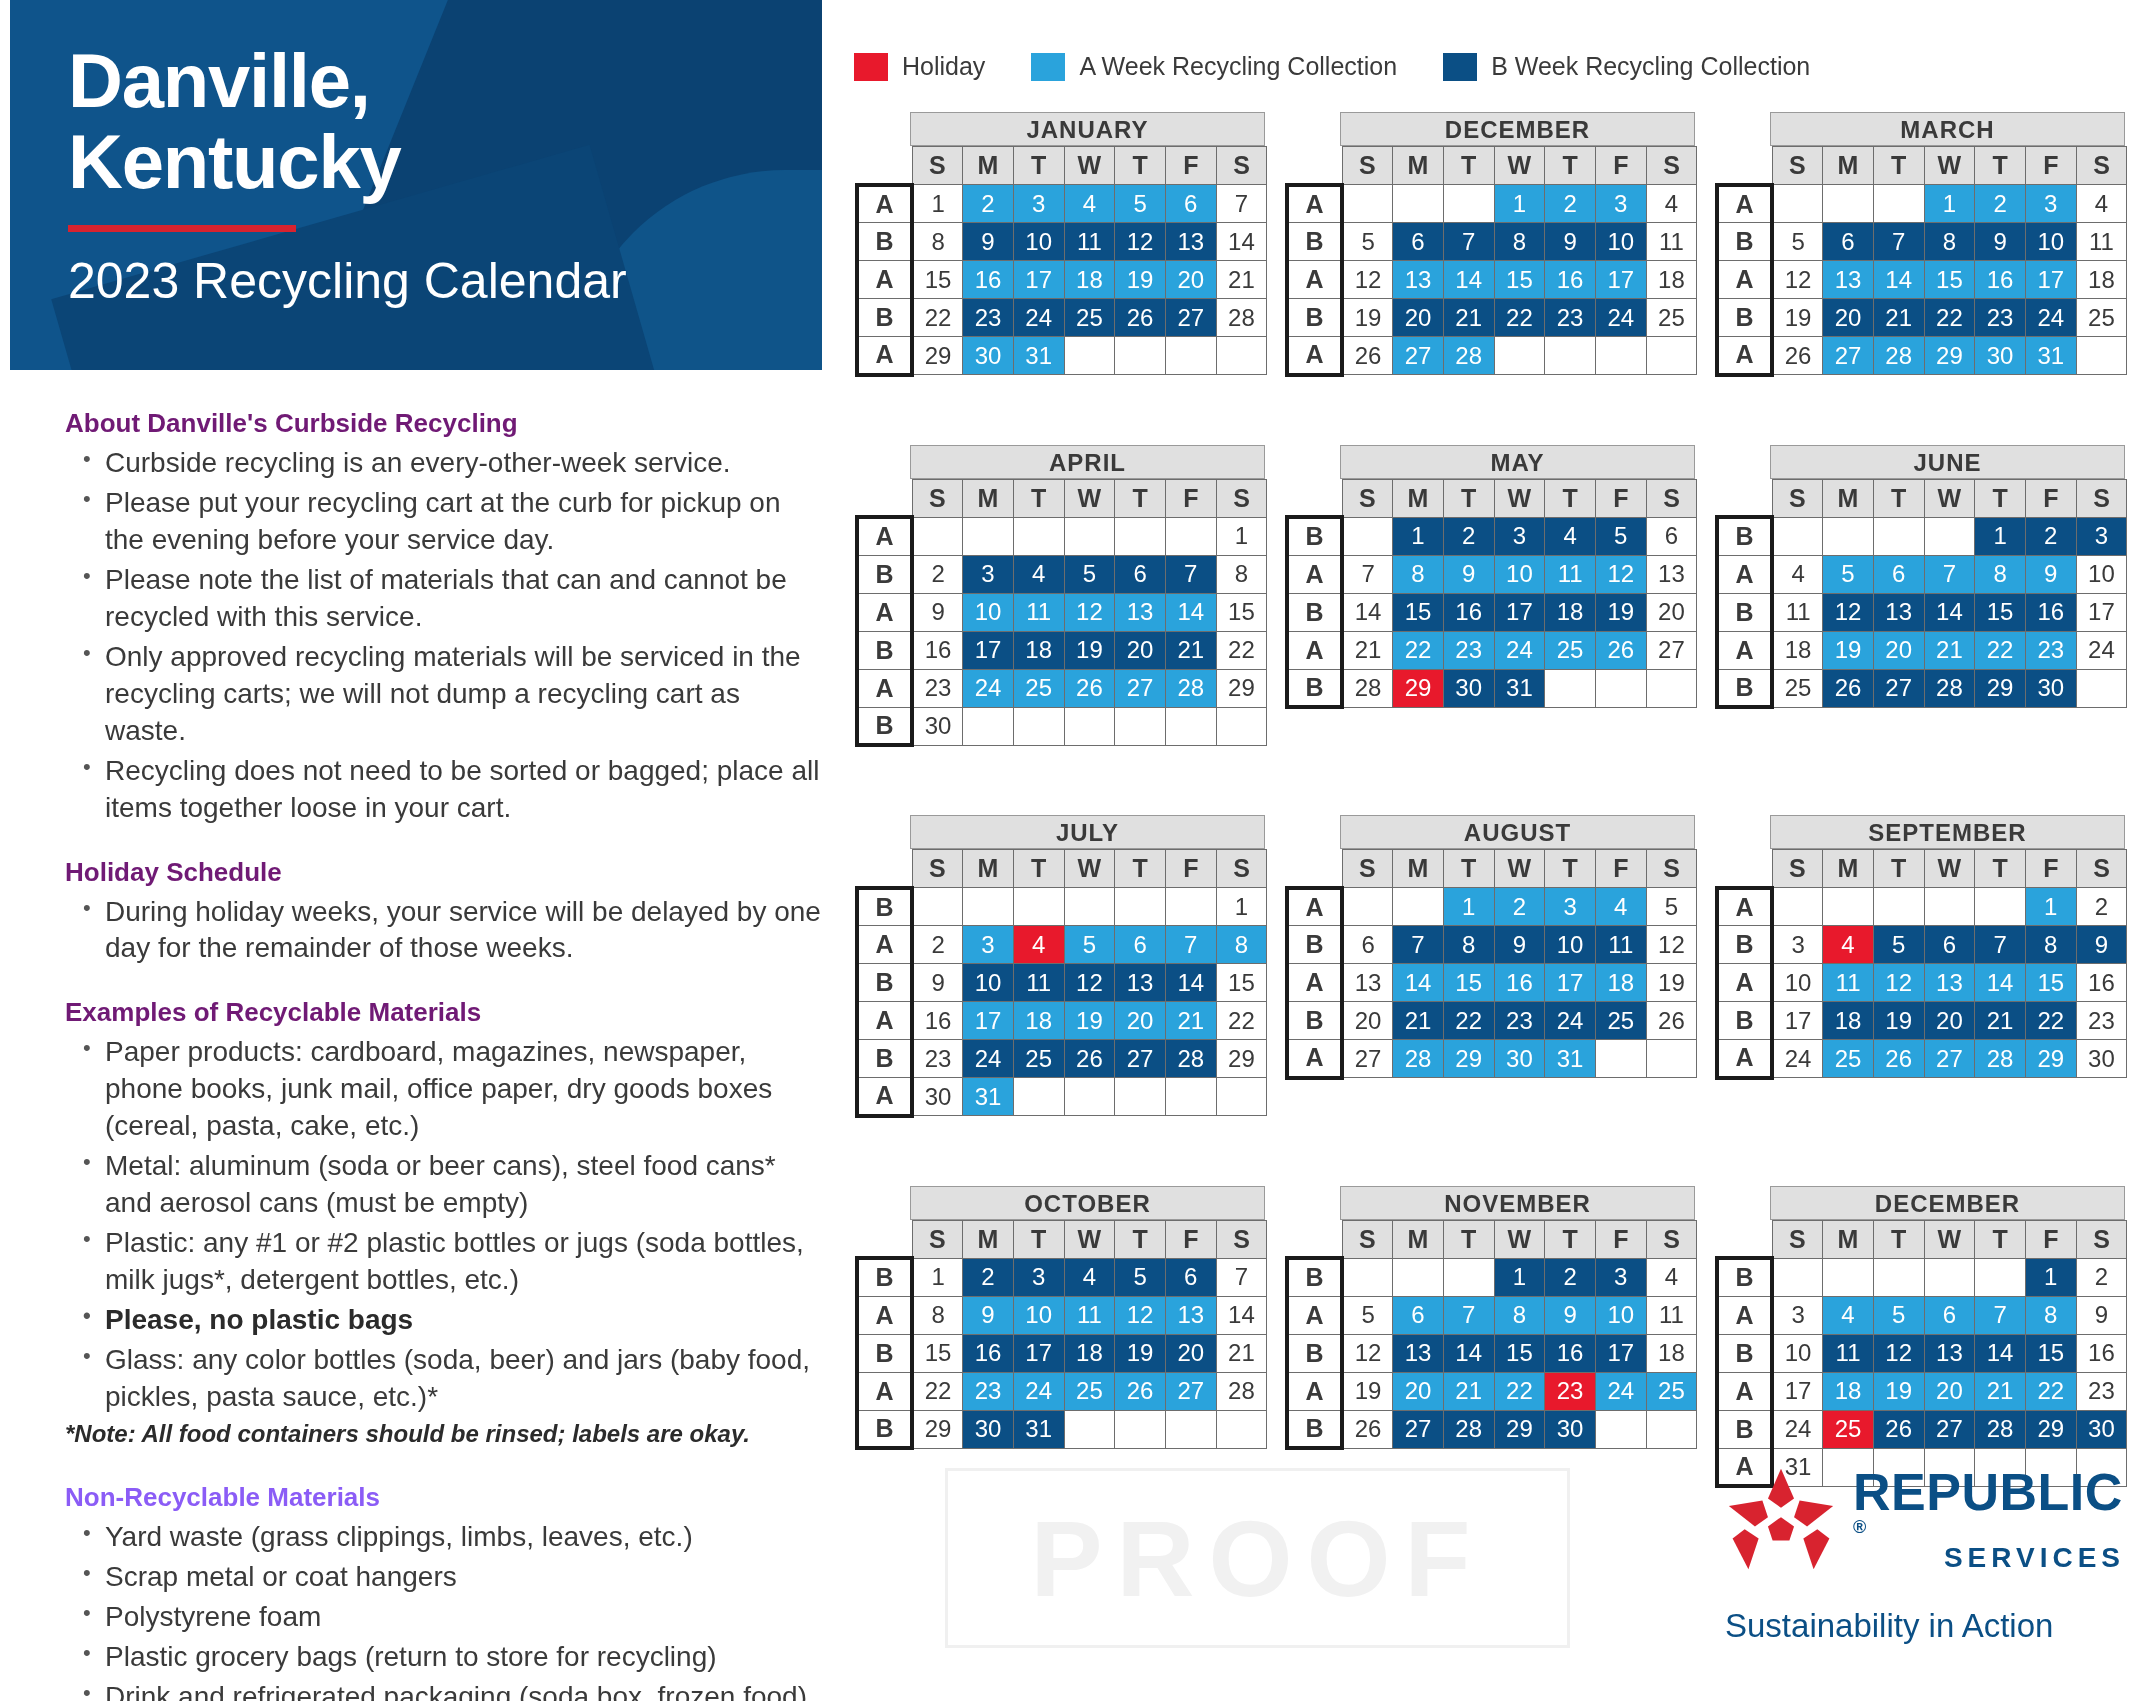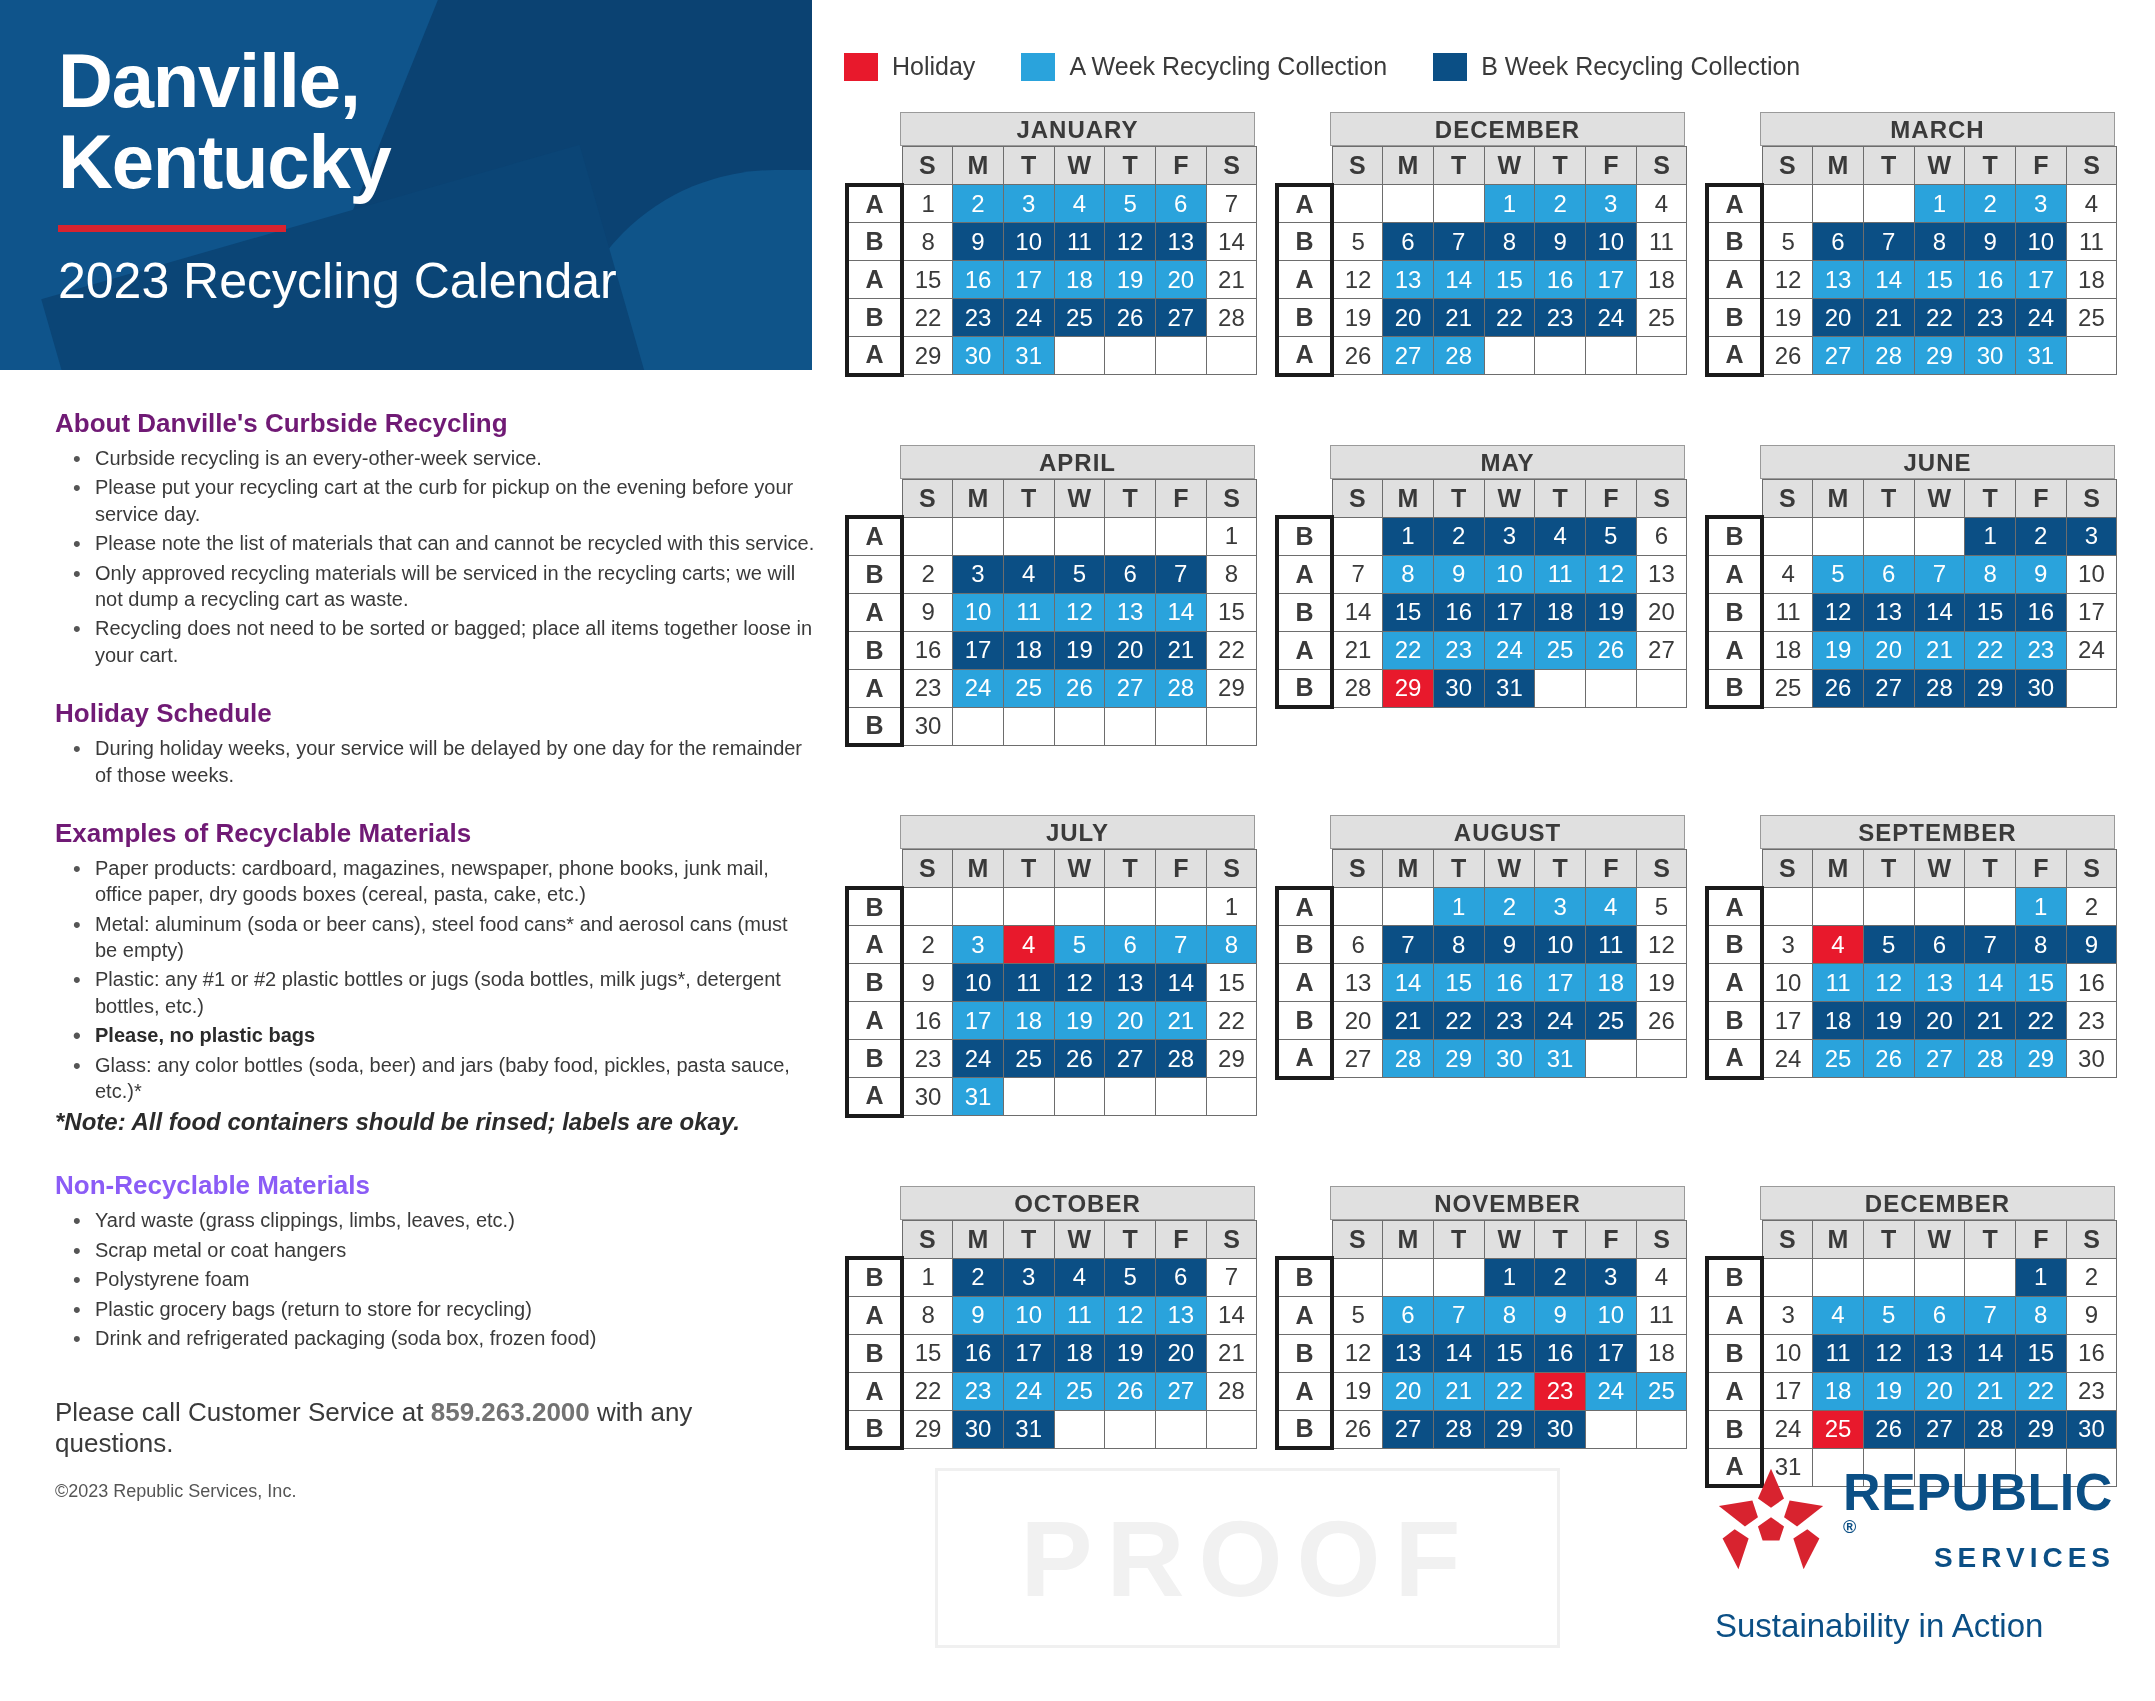--- a/index.html
+++ b/index.html
@@ -2,21 +2,21 @@
 <html><head>
 <meta charset="utf-8">
 <style>
   * { box-sizing: border-box; margin: 0; padding: 0; }
   html, body {
     width: 2155px; height: 1701px;
     background: #ffffff;
     font-family: "Liberation Sans", sans-serif;
     overflow: hidden;
   }
-  .page { position: relative; width: 1964px; height: 1701px; background: #fff; }
+  .page { position: relative; width: 1964px; height: 1701px; background: #fff; margin-left: 10px; }
 
   
   .hero {
     position: absolute; left: 0; top: 0; width: 812px; height: 370px;
     background: #0d4a7a; overflow: hidden;
   }
   .hero .shape-a {
     position: absolute; left: -120px; top: -170px; width: 640px; height: 640px;
     background: #0f548b; transform: rotate(34deg);
   }
@@ -47,21 +47,21 @@
 
   
   .left-col { position: absolute; left: 55px; top: 408px; width: 760px; }
   .sec-head {
     font-size: 26px; font-weight: bold; margin: 0 0 6px 0;
   }
   .sec-head.blue { color: #701a75; }
   .sec-head.orange { color: #8b5cf6; }
   .bullets { list-style: none; margin: 0 0 30px 0; padding: 0; }
   .bullets li {
-    position: relative; padding-left: 40px; font-size: 20px; color: #3a3a3a;
+    position: relative; padding-left: 40px; font-size: 28px; color: #3a3a3a;
     line-height: 1.32; margin-bottom: 3px;
   }
   .bullets li:before {
     content: "\2022"; position: absolute; left: 18px; top: -1px;
     color: #555; font-size: 22px;
   }
   .bullets li.bold { font-weight: bold; color: #2b2b2b; }
   .note-line {
     font-size: 24px; font-weight: bold; font-style: italic; color: #2b2b2b;
     margin: 4px 0 34px 0;

